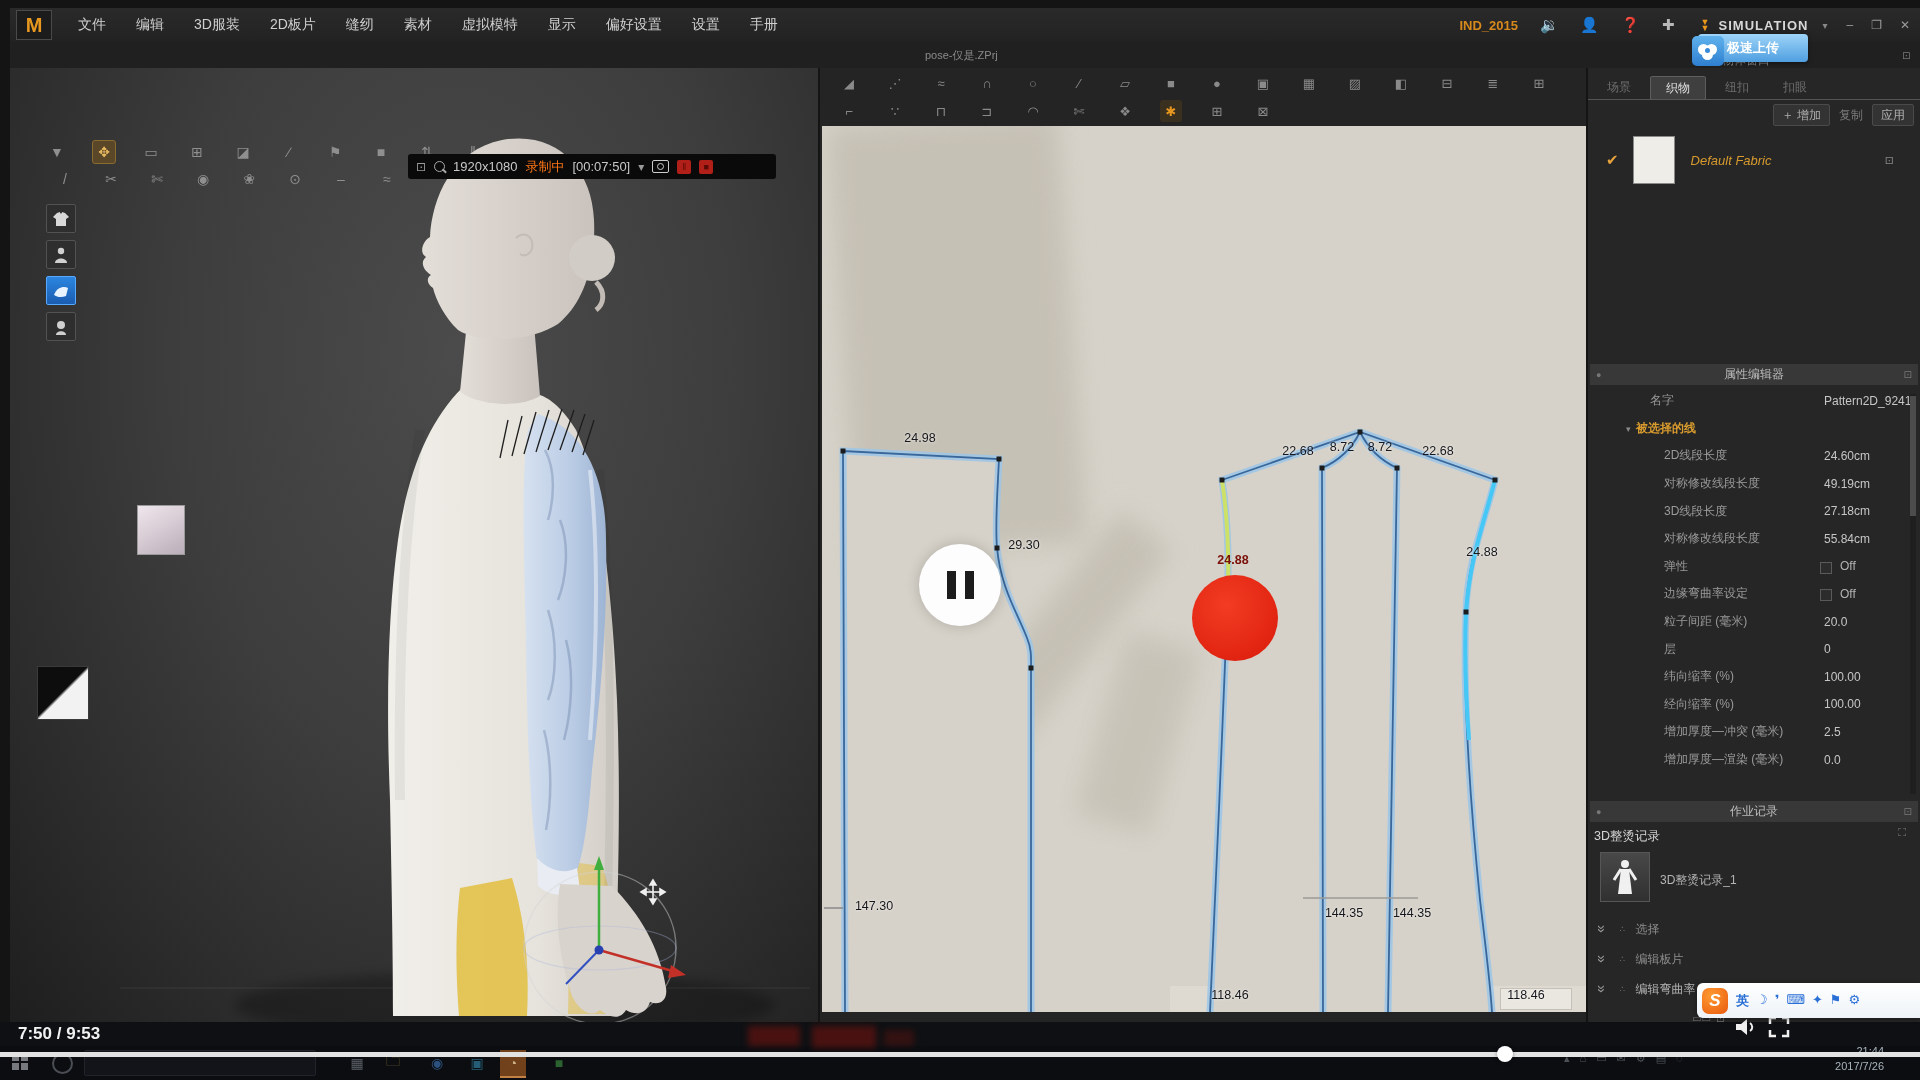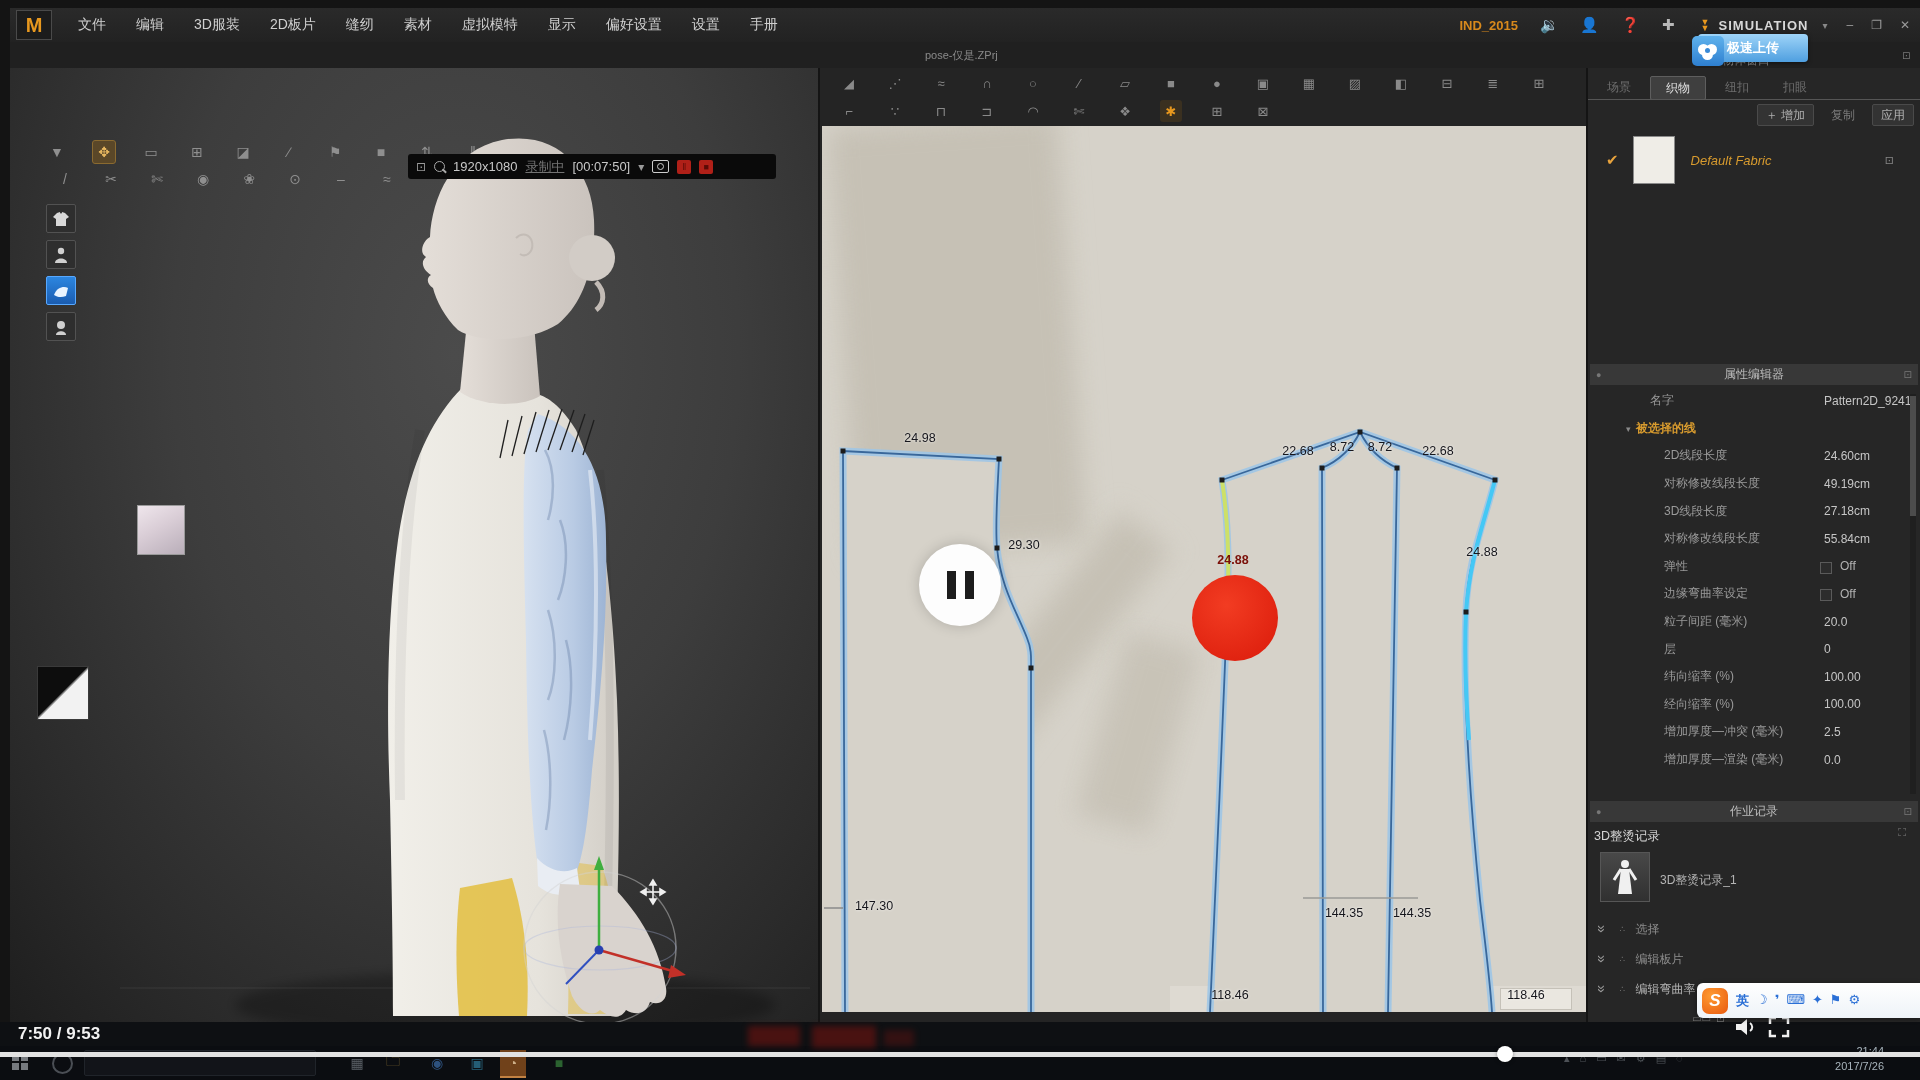--- a/index.html
+++ b/index.html
@@ -42,21 +42,21 @@
   #vp3d{left:10px;top:68px;width:810px;height:954px;overflow:hidden;
     background:radial-gradient(ellipse at 55% 30%, #4b4b4b 0%, #3d3d3d 45%, #2b2b2b 78%, #1e1e1e 100%);}
   .toolrow{display:flex;gap:24px;align-items:center;}
   #t3row1{left:36px;top:72px;}
   #t3row2{left:44px;top:100px;}
   .tool{width:22px;height:22px;display:flex;align-items:center;justify-content:center;color:#8f8f8f;font-size:14px;}
   .tool.active{background:#5a4728;border:1px solid #8a6a30;color:#e8b860;border-radius:3px;}
   #recbar{left:398px;top:86px;width:368px;height:25px;background:#0a0a0a;border-radius:3px;z-index:4;
     display:flex;align-items:center;color:#c8c8c8;font-size:13px;gap:8px;padding:0 8px;box-sizing:border-box;}
   #recbar .mini{color:#9a9a9a;font-size:12px;}
-  #rec-status{color:#737373;text-decoration:underline;}
+  #rec-status{color:#f97316;}
   .redbtn{width:14px;height:14px;background:#b02018;border-radius:2px;color:#5a0a06;font-size:9px;
     display:flex;align-items:center;justify-content:center;}
   #cam-ico{width:15px;height:11px;border:1.5px solid #ccc;border-radius:2px;position:relative;}
   #cam-ico::after{content:"";position:absolute;left:4px;top:1.5px;width:5px;height:5px;border:1.5px solid #ccc;border-radius:50%;}
   #mag-ico{width:9px;height:9px;border:1.5px solid #aaa;border-radius:50%;position:relative;}
   #mag-ico::after{content:"";position:absolute;left:7px;top:8px;width:5px;height:1.5px;background:#aaa;transform:rotate(45deg);}
 
   #sidecol{left:36px;top:136px;display:flex;flex-direction:column;gap:7px;}
   .sideico{width:28px;height:27px;background:#2e2e2e;border:1px solid #525252;border-radius:2px;
     display:flex;align-items:center;justify-content:center;}
@@ -88,21 +88,21 @@
   #red-circle{position:absolute;left:370px;top:449px;width:86px;height:86px;border-radius:50%;z-index:7;
     background:radial-gradient(circle at 40% 35%, #f23c22, #da1a0a);}
 
   
   #rpanel{left:1588px;top:68px;width:332px;height:954px;background:#262626;overflow:hidden;}
   #tabs{left:4px;top:8px;position:absolute;display:flex;gap:4px;}
   .ptab{min-width:42px;height:22px;display:flex;align-items:center;justify-content:center;
     color:#6d6d6d;font-size:12px;padding:0 6px;}
   .ptab.active{background:#3f3f3f;border:1px solid #5e5e5e;color:#e0e0e0;border-radius:2px;}
   #tabline{position:absolute;left:0;top:31px;width:332px;height:1px;background:#555;}
-  #fab-btns{position:absolute;left:0;top:36px;width:326px;display:flex;justify-content:flex-end;gap:8px;}
+  #fab-btns{position:absolute;left:0;top:36px;width:326px;display:flex;justify-content:flex-end;}
   .fbtn{height:20px;display:flex;align-items:center;justify-content:center;color:#b0b0b0;font-size:12px;
     padding:0 8px;background:#333;border:1px solid #4a4a4a;border-radius:2px;}
   .fbtn.plain{background:none;border-color:transparent;color:#7a7a7a;}
   #fabric-row{position:absolute;left:0;top:64px;width:332px;height:56px;display:flex;align-items:center;}
   #fab-check{color:#e8a33d;font-size:15px;margin-left:18px;}
   #fab-swatch{width:40px;height:46px;background:#efede7;border:1px solid #8a8a8a;margin-left:14px;}
   #fabric-name{color:#d89b2e;font-size:13px;margin-left:16px;font-style:italic;}
   #fab-edit{color:#888;font-size:11px;margin-left:auto;margin-right:26px;}
 
   .phead{position:absolute;left:2px;width:328px;height:21px;background:#383838;color:#bdbdbd;font-size:12px;

